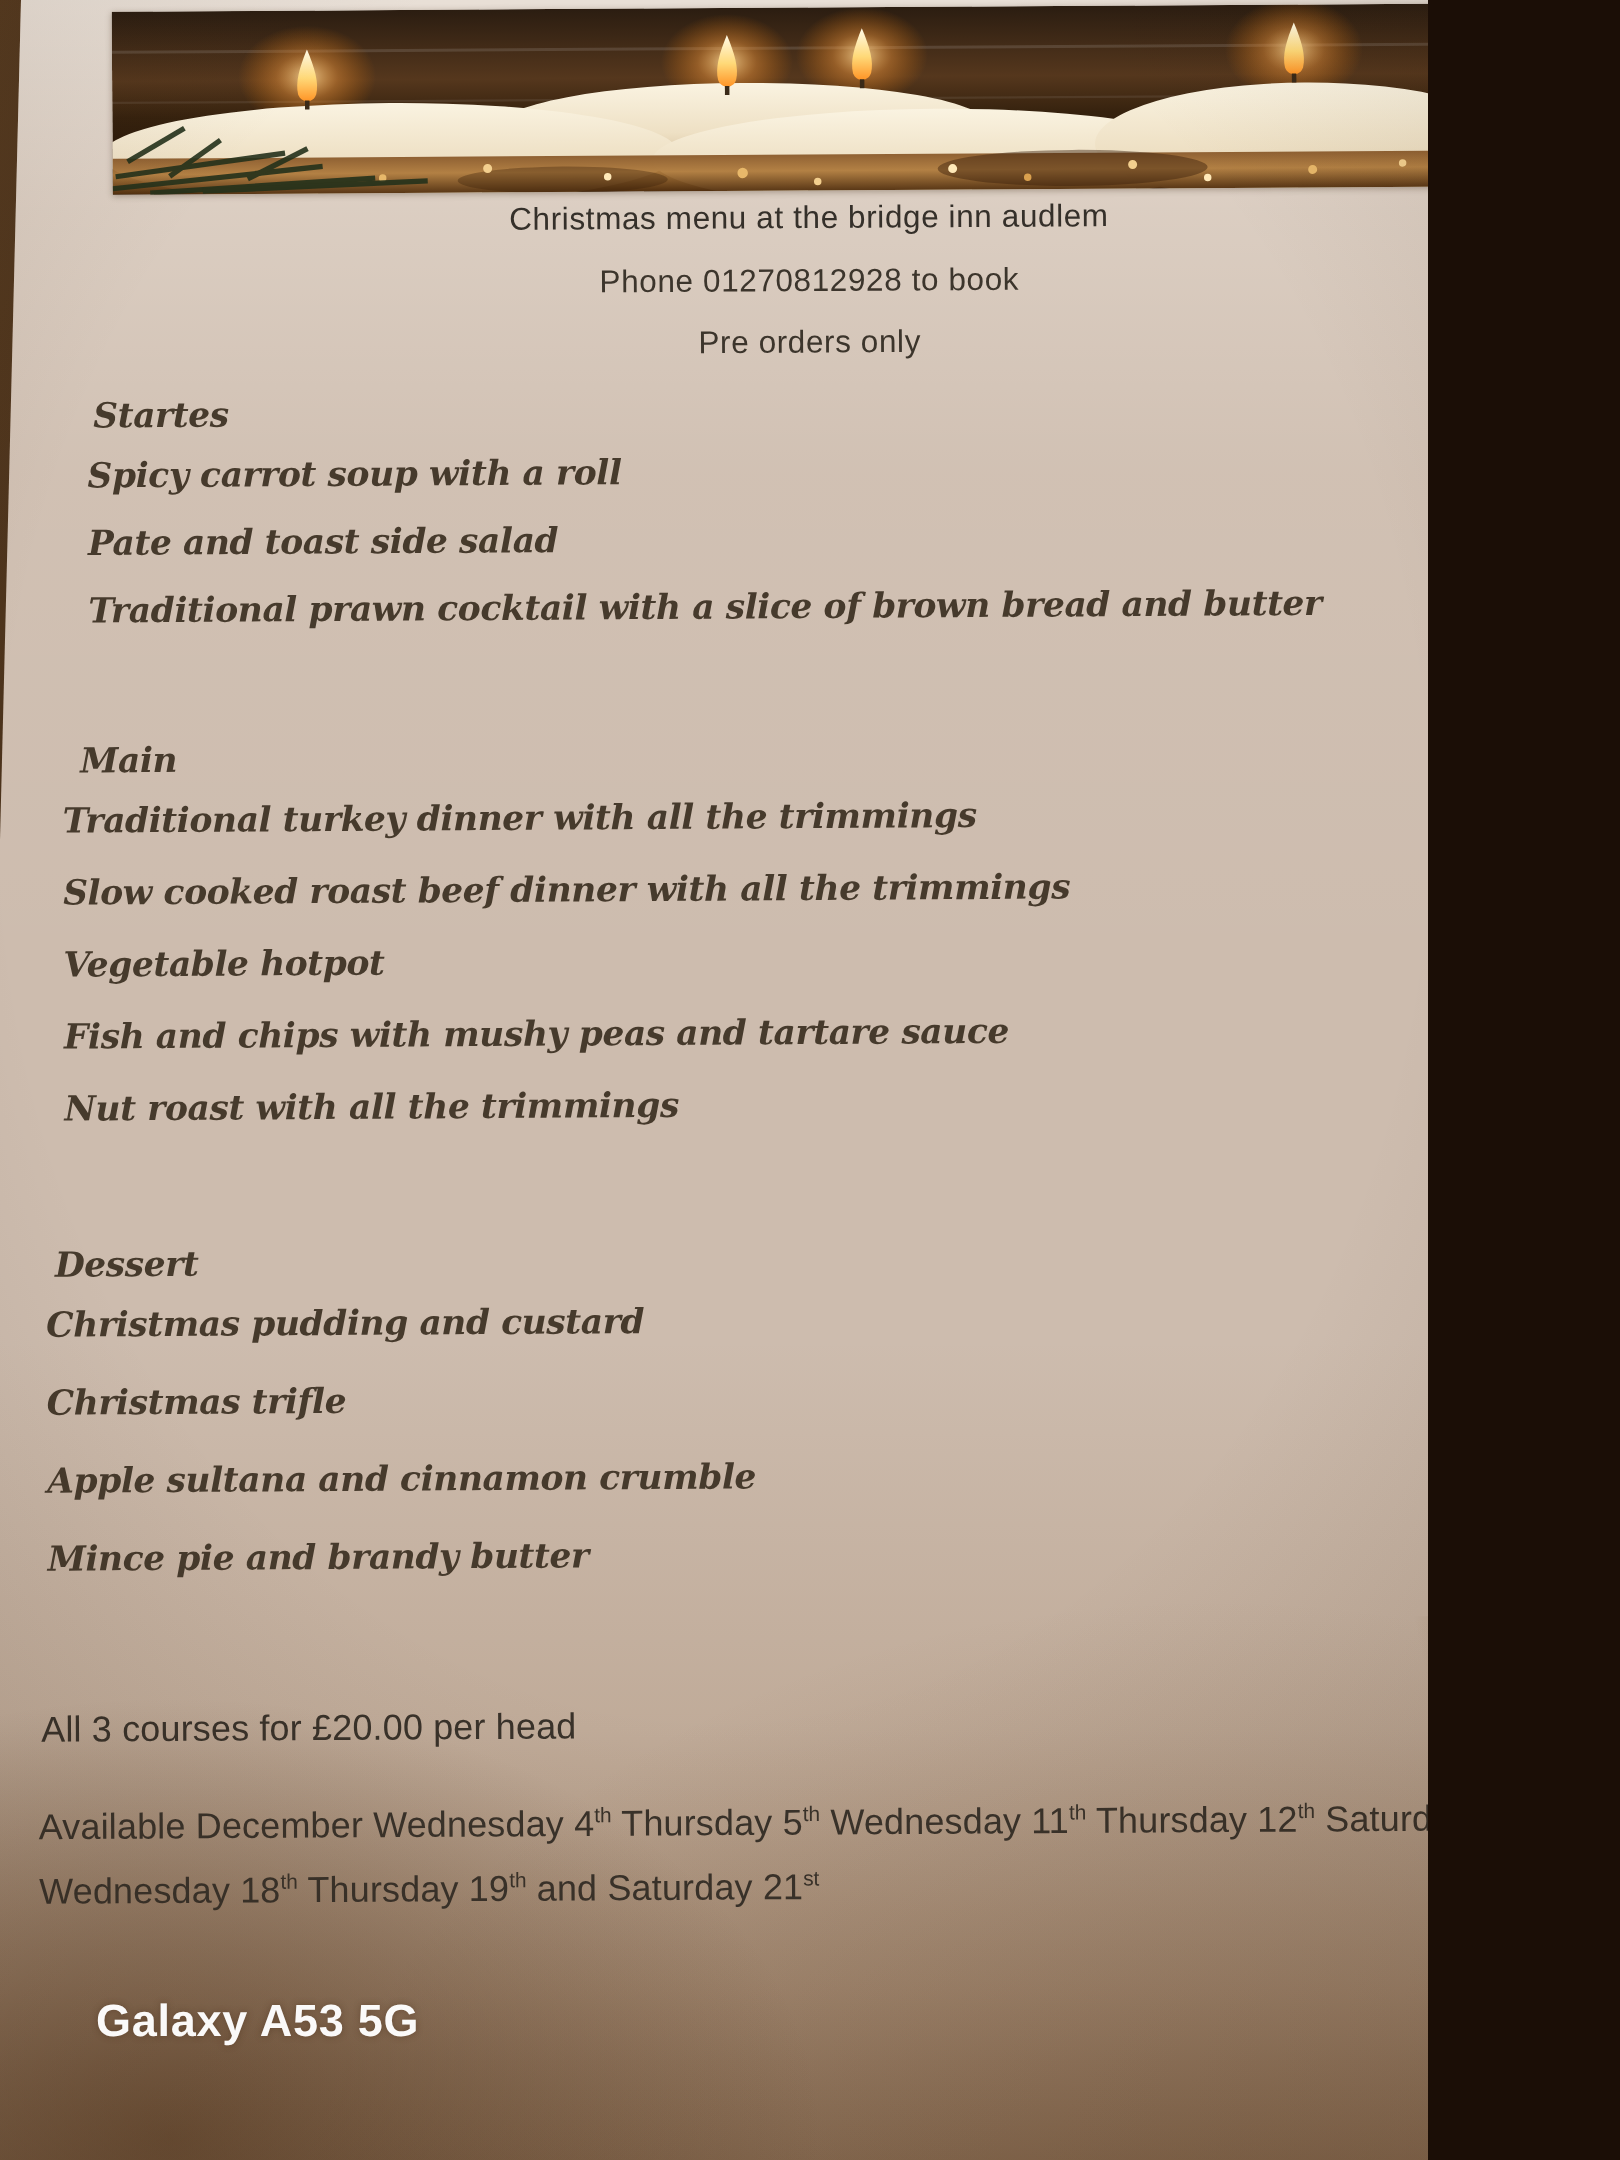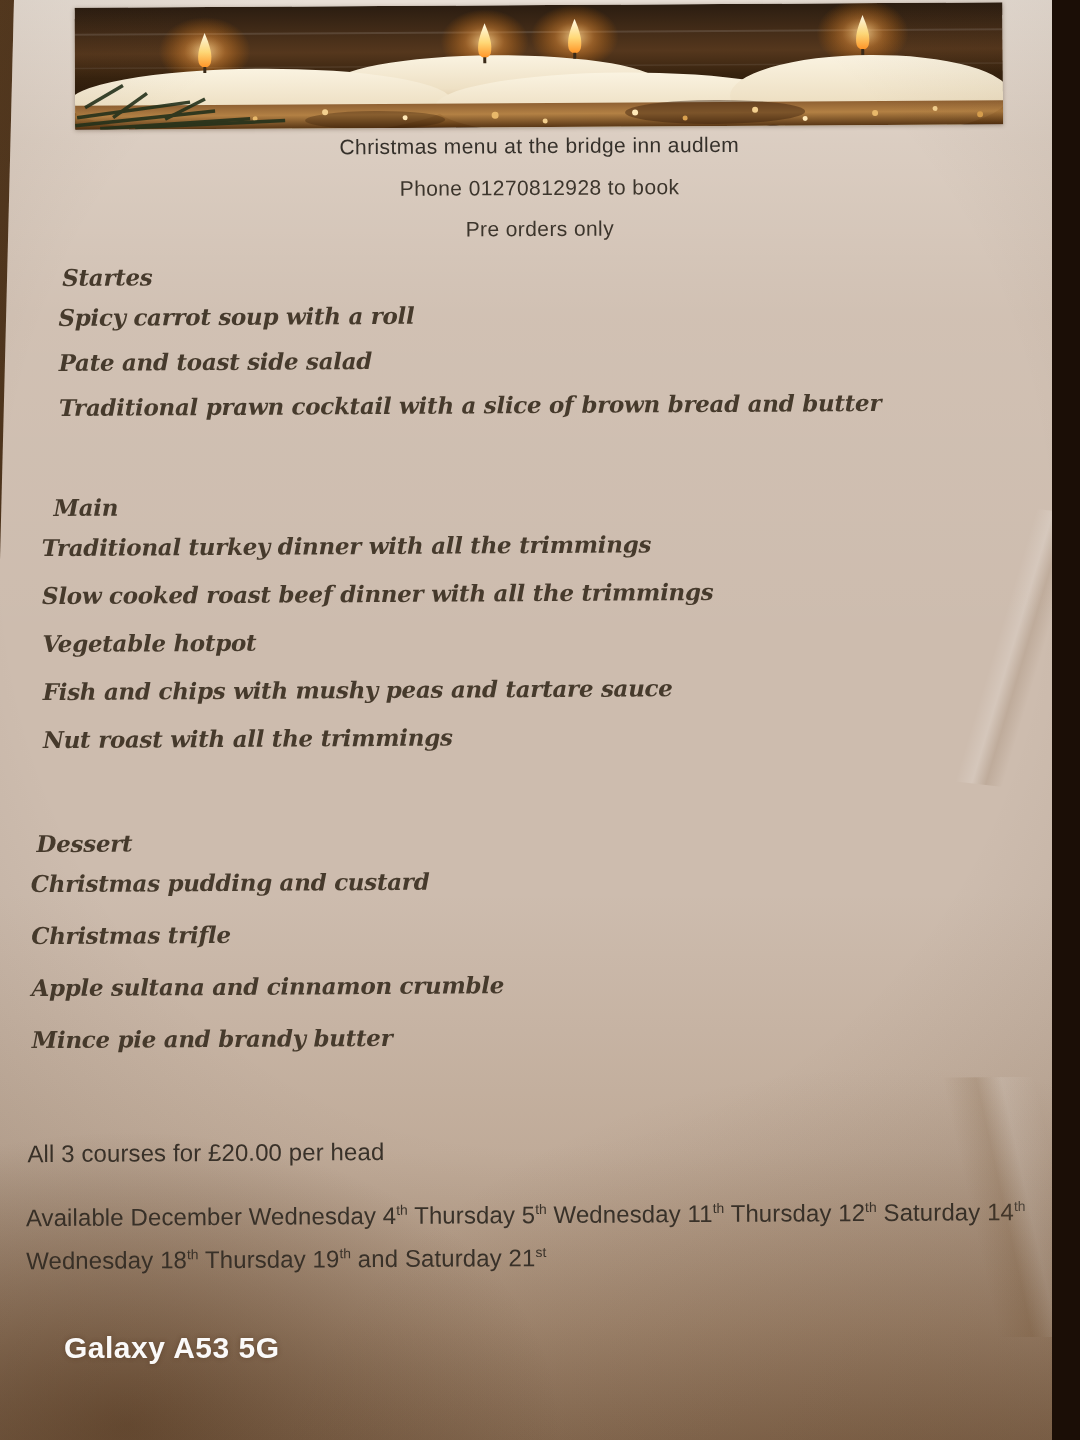--- a/index.html
+++ b/index.html
@@ -1,18 +1,18 @@
 <!DOCTYPE html>
 <html><head>
 <meta charset="utf-8">
 <style>
   html, body { margin: 0; padding: 0; background: #1b0e06; }
   .stage {
     position: relative;
-    width: 1052px;
+    width: 952px;
     height: 1440px;
     overflow: hidden;
     background: linear-gradient(105deg, #553a20 0%, #34200f 35%, #241309 70%, #1c0e05 100%);
     font-family: "Liberation Sans", sans-serif;
   }
   .paper {
     position: absolute;
     inset: 0;
     clip-path: polygon(14px 0px, 1080px 0px, 1080px 1440px, -22px 1440px);
     background:

